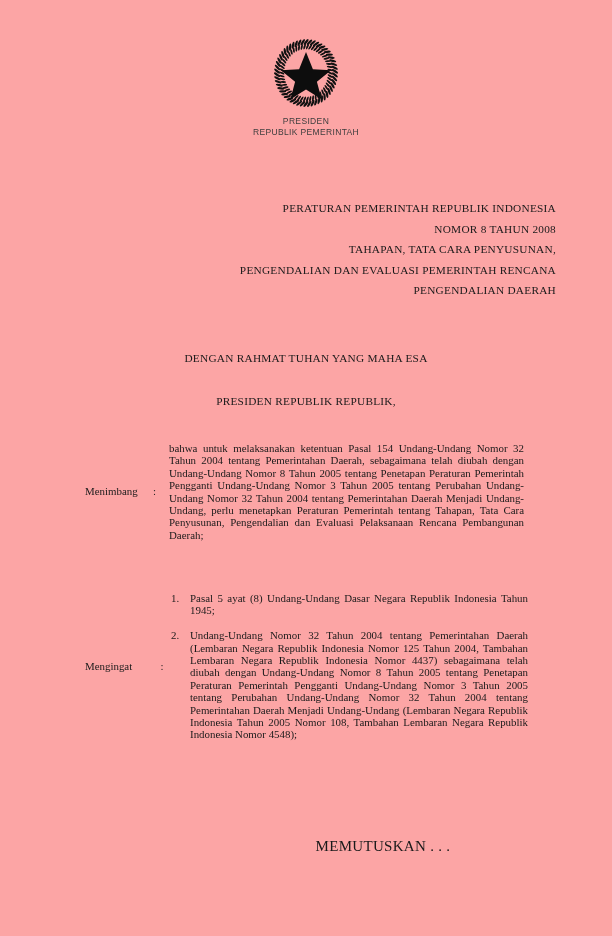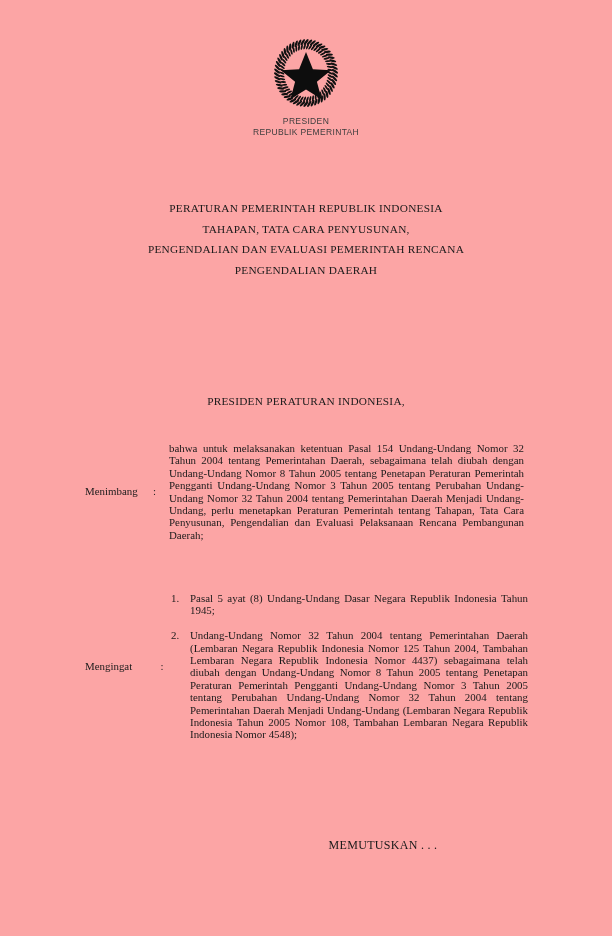--- a/index.html
+++ b/index.html
@@ -38,21 +38,21 @@
     color: #3d3d3d;
   }
   .emblem-caption div { white-space: nowrap; }
 
   
   .title-block {
     position: absolute;
     top: 198px;
     left: 56px;
     width: 500px;
-    text-align: center;
+    text-align: right;
     font-size: 11.3px;
     line-height: 20.5px;
     letter-spacing: 0.25px;
   }
   .title-block .tline { white-space: nowrap; }
 
   .rahmat-line {
     position: absolute;
     top: 352px;
     left: 56px;
@@ -136,21 +136,21 @@
     text-align-last: left;
   }
 
   
   .footer-line {
     position: absolute;
     top: 838px;
     left: 0;
     width: 612px;
     text-align: center;
-    font-size: 12px;
+    font-size: 15px;
   }
   .footer-inner {
     display: inline-block;
     margin-left: 154px;
     letter-spacing: 0.3px;
   }
 </style>
 </head>
 <body>
 
@@ -277,26 +277,28 @@
       <path d="M36 69 q4 4 8 0 q-4 3 -4 5 q0 -2 -4 -5 z" fill="#111111"></path>
     </svg>
     <div class="emblem-caption">
       <div>PRESIDEN</div>
       <div>REPUBLIK PEMERINTAH</div>
     </div>
   </div>
 
   <div class="title-block">
     <div class="tline">PERATURAN PEMERINTAH REPUBLIK INDONESIA</div>
+    <div class="tline">NOMOR 8 TAHUN 2008</div>
     <div class="tline">TAHAPAN, TATA CARA PENYUSUNAN,</div>
     <div class="tline">PENGENDALIAN DAN EVALUASI PEMERINTAH RENCANA</div>
     <div class="tline">PENGENDALIAN DAERAH</div>
   </div>
 
-  <div class="presiden-line">PRESIDEN PERATURAN INDONESIA,</div>
+  <div class="rahmat-line">DENGAN RAHMAT TUHAN YANG MAHA ESA</div>
+  <div class="presiden-line">PRESIDEN REPUBLIK REPUBLIK,</div>
 
   <div class="clause clause-menimbang">
     <div class="clause-row">
       <div class="clause-label">Menimbang</div>
       <div class="clause-colon">:</div>
       <div class="clause-body">
         <p class="last-line-left">bahwa untuk melaksanakan ketentuan Pasal 154 Undang-Undang Nomor 32 Tahun 2004 tentang Pemerintahan Daerah, sebagaimana telah diubah dengan Undang-Undang Nomor 8 Tahun 2005 tentang Penetapan Peraturan Pemerintah Pengganti Undang-Undang Nomor 3 Tahun 2005 tentang Perubahan Undang-Undang Nomor 32 Tahun 2004 tentang Pemerintahan Daerah Menjadi Undang-Undang, perlu menetapkan Peraturan Pemerintah tentang Tahapan, Tata Cara Penyusunan, Pengendalian dan Evaluasi Pelaksanaan Rencana Pembangunan Daerah;</p>
       </div>
     </div>
   </div>

